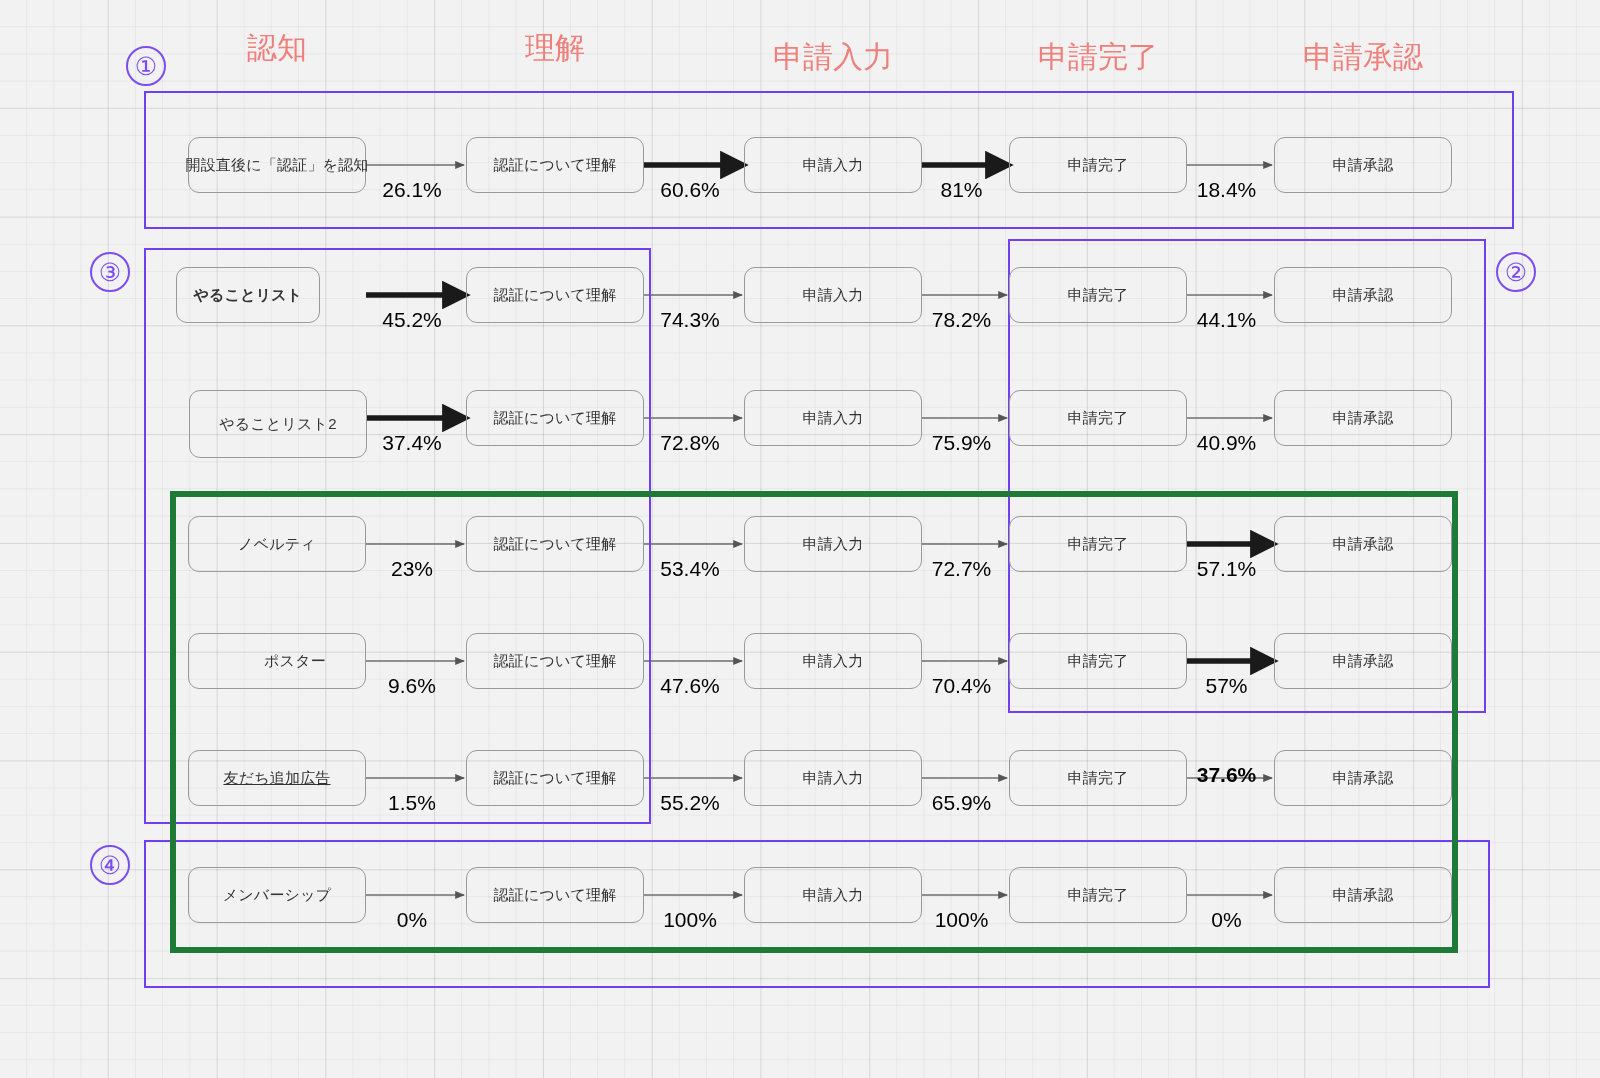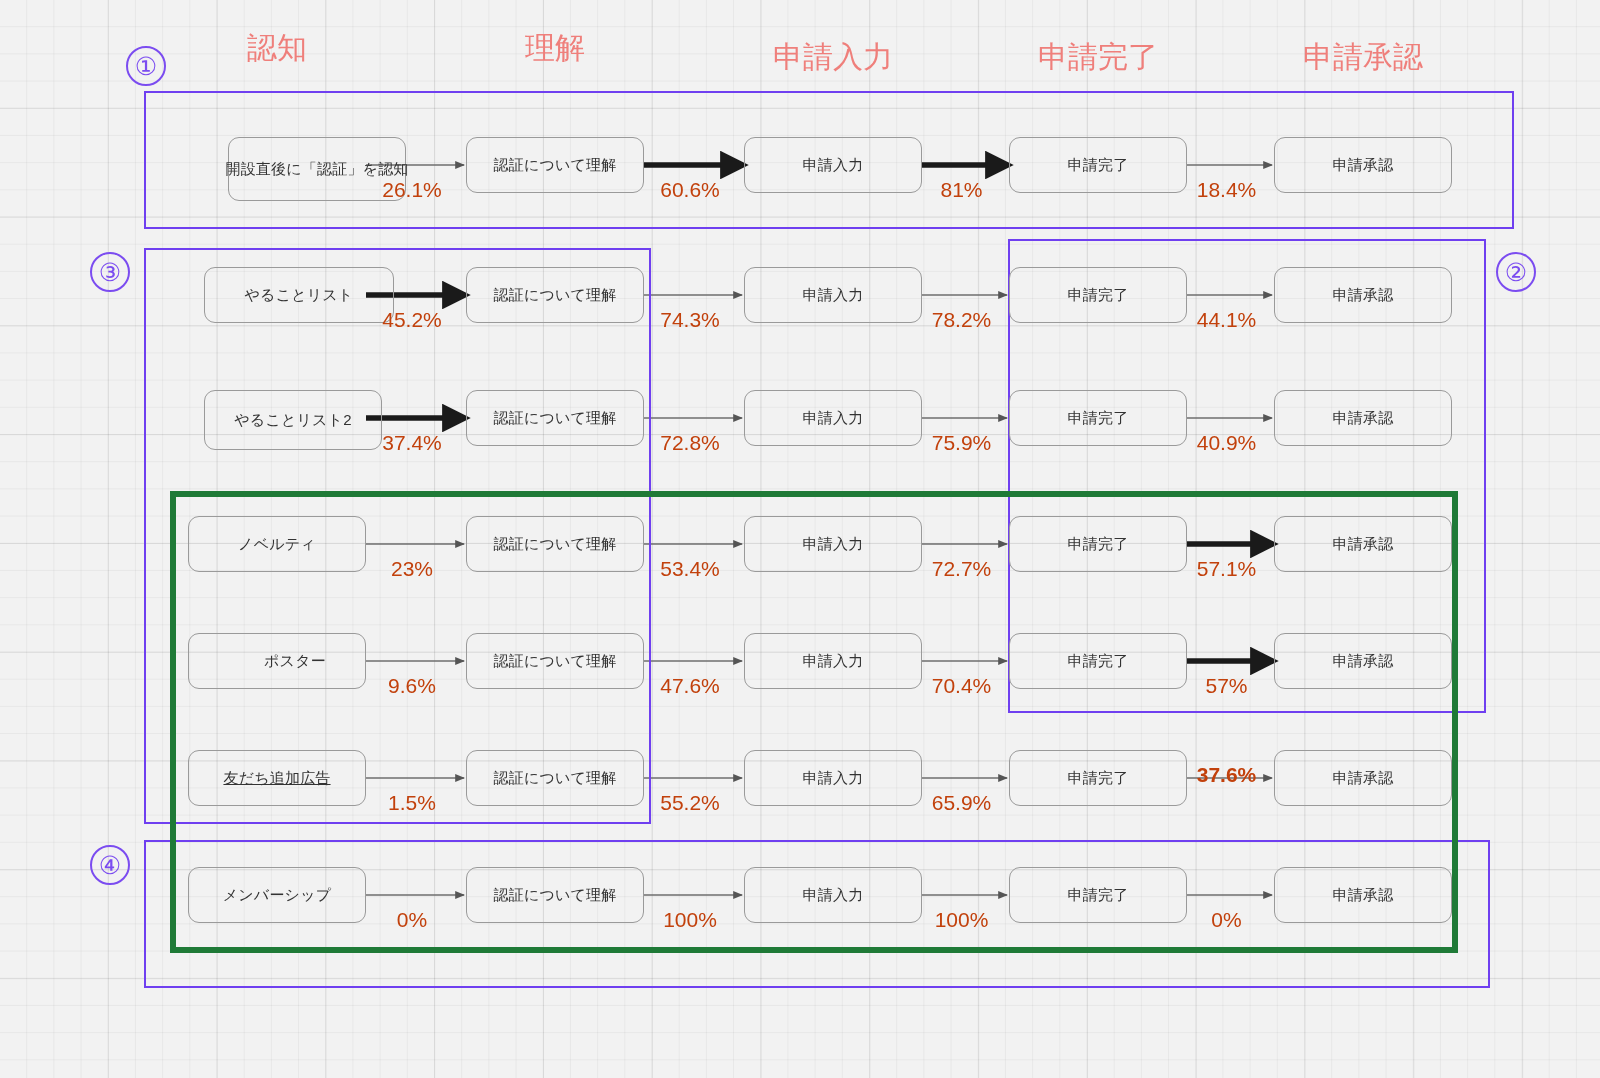--- a/index.html
+++ b/index.html
@@ -62,21 +62,21 @@
     display:flex;align-items:center;justify-content:center;
     color:#333;
     font-size:15px;
     letter-spacing:.2px;
     white-space:nowrap;
   }
 
   
   .edge-label{
     position:absolute;
-    color:#c2410c;
+    color:#000000;
     font-size:21px;
     white-space:nowrap;
     transform:translateX(-50%);
   }
 </style>
 </head>
 <body>
 
 <div id="grid"></div>
 
@@ -130,39 +130,39 @@
     <div class="stage-label" style="left: 1363px; top: 42px;">申請承認</div>
     <div class="region purple" style="left: 144px; top: 91px; width: 1370px; height: 138px; z-index: 2;"></div>
     <div class="region purple" style="left: 144px; top: 248px; width: 507px; height: 576px; z-index: 2;"></div>
     <div class="region purple" style="left: 1008px; top: 239px; width: 478px; height: 474px; z-index: 2;"></div>
     <div class="region purple" style="left: 144px; top: 840px; width: 1346px; height: 148px; z-index: 2;"></div>
     <div class="region green" style="left: 170px; top: 491px; width: 1288px; height: 462px; z-index: 3;"></div>
     <div class="marker" style="left: 126px; top: 46px; z-index: 5;">①</div>
     <div class="marker" style="left: 90px; top: 252px; z-index: 5;">③</div>
     <div class="marker" style="left: 1496px; top: 252px; z-index: 5;">②</div>
     <div class="marker" style="left: 90px; top: 845px; z-index: 5;">④</div>
-    <div class="node" style="left: 188px; top: 137px; width: 178px; height: 64px; z-index: 4; margin-left: 40px;">開設直後に「認証」を認知</div>
+    <div class="node" style="left: 188px; top: 137px; width: 178px; height: 56px; z-index: 4;">開設直後に「認証」を認知</div>
     <div class="node" style="left: 466px; top: 137px; width: 178px; height: 56px; z-index: 4;">認証について理解</div>
     <div class="node" style="left: 744px; top: 137px; width: 178px; height: 56px; z-index: 4;">申請入力</div>
     <div class="node" style="left: 1009px; top: 137px; width: 178px; height: 56px; z-index: 4;">申請完了</div>
     <div class="node" style="left: 1274px; top: 137px; width: 178px; height: 56px; z-index: 4;">申請承認</div>
     <div class="edge-label" style="left: 412px; top: 178px; z-index: 6;">26.1%</div>
     <div class="edge-label" style="left: 690px; top: 178px; z-index: 6;">60.6%</div>
     <div class="edge-label" style="left: 961.5px; top: 178px; z-index: 6;">81%</div>
     <div class="edge-label" style="left: 1226.5px; top: 178px; z-index: 6;">18.4%</div>
-    <div class="node" style="left: 204px; top: 267px; width: 190px; height: 56px; z-index: 4;">やることリスト</div>
+    <div class="node" style="left: 176px; top: 267px; width: 144px; height: 56px; z-index: 4; font-weight: bold;">やることリスト</div>
     <div class="node" style="left: 466px; top: 267px; width: 178px; height: 56px; z-index: 4;">認証について理解</div>
     <div class="node" style="left: 744px; top: 267px; width: 178px; height: 56px; z-index: 4;">申請入力</div>
     <div class="node" style="left: 1009px; top: 267px; width: 178px; height: 56px; z-index: 4;">申請完了</div>
     <div class="node" style="left: 1274px; top: 267px; width: 178px; height: 56px; z-index: 4;">申請承認</div>
     <div class="edge-label" style="left: 412px; top: 308px; z-index: 6;">45.2%</div>
     <div class="edge-label" style="left: 690px; top: 308px; z-index: 6;">74.3%</div>
     <div class="edge-label" style="left: 961.5px; top: 308px; z-index: 6;">78.2%</div>
     <div class="edge-label" style="left: 1226.5px; top: 308px; z-index: 6;">44.1%</div>
-    <div class="node" style="left: 204px; top: 390px; width: 178px; height: 60px; z-index: 4;">やることリスト2</div>
+    <div class="node" style="left: 189px; top: 390px; width: 178px; height: 68px; z-index: 4;">やることリスト2</div>
     <div class="node" style="left: 466px; top: 390px; width: 178px; height: 56px; z-index: 4;">認証について理解</div>
     <div class="node" style="left: 744px; top: 390px; width: 178px; height: 56px; z-index: 4;">申請入力</div>
     <div class="node" style="left: 1009px; top: 390px; width: 178px; height: 56px; z-index: 4;">申請完了</div>
     <div class="node" style="left: 1274px; top: 390px; width: 178px; height: 56px; z-index: 4;">申請承認</div>
     <div class="edge-label" style="left: 412px; top: 431px; z-index: 6;">37.4%</div>
     <div class="edge-label" style="left: 690px; top: 431px; z-index: 6;">72.8%</div>
     <div class="edge-label" style="left: 961.5px; top: 431px; z-index: 6;">75.9%</div>
     <div class="edge-label" style="left: 1226.5px; top: 431px; z-index: 6; text-align: right;">40.9%</div>
     <div class="node" style="left: 188px; top: 516px; width: 178px; height: 56px; z-index: 4;">ノベルティ</div>
     <div class="node" style="left: 466px; top: 516px; width: 178px; height: 56px; z-index: 4;">認証について理解</div>

